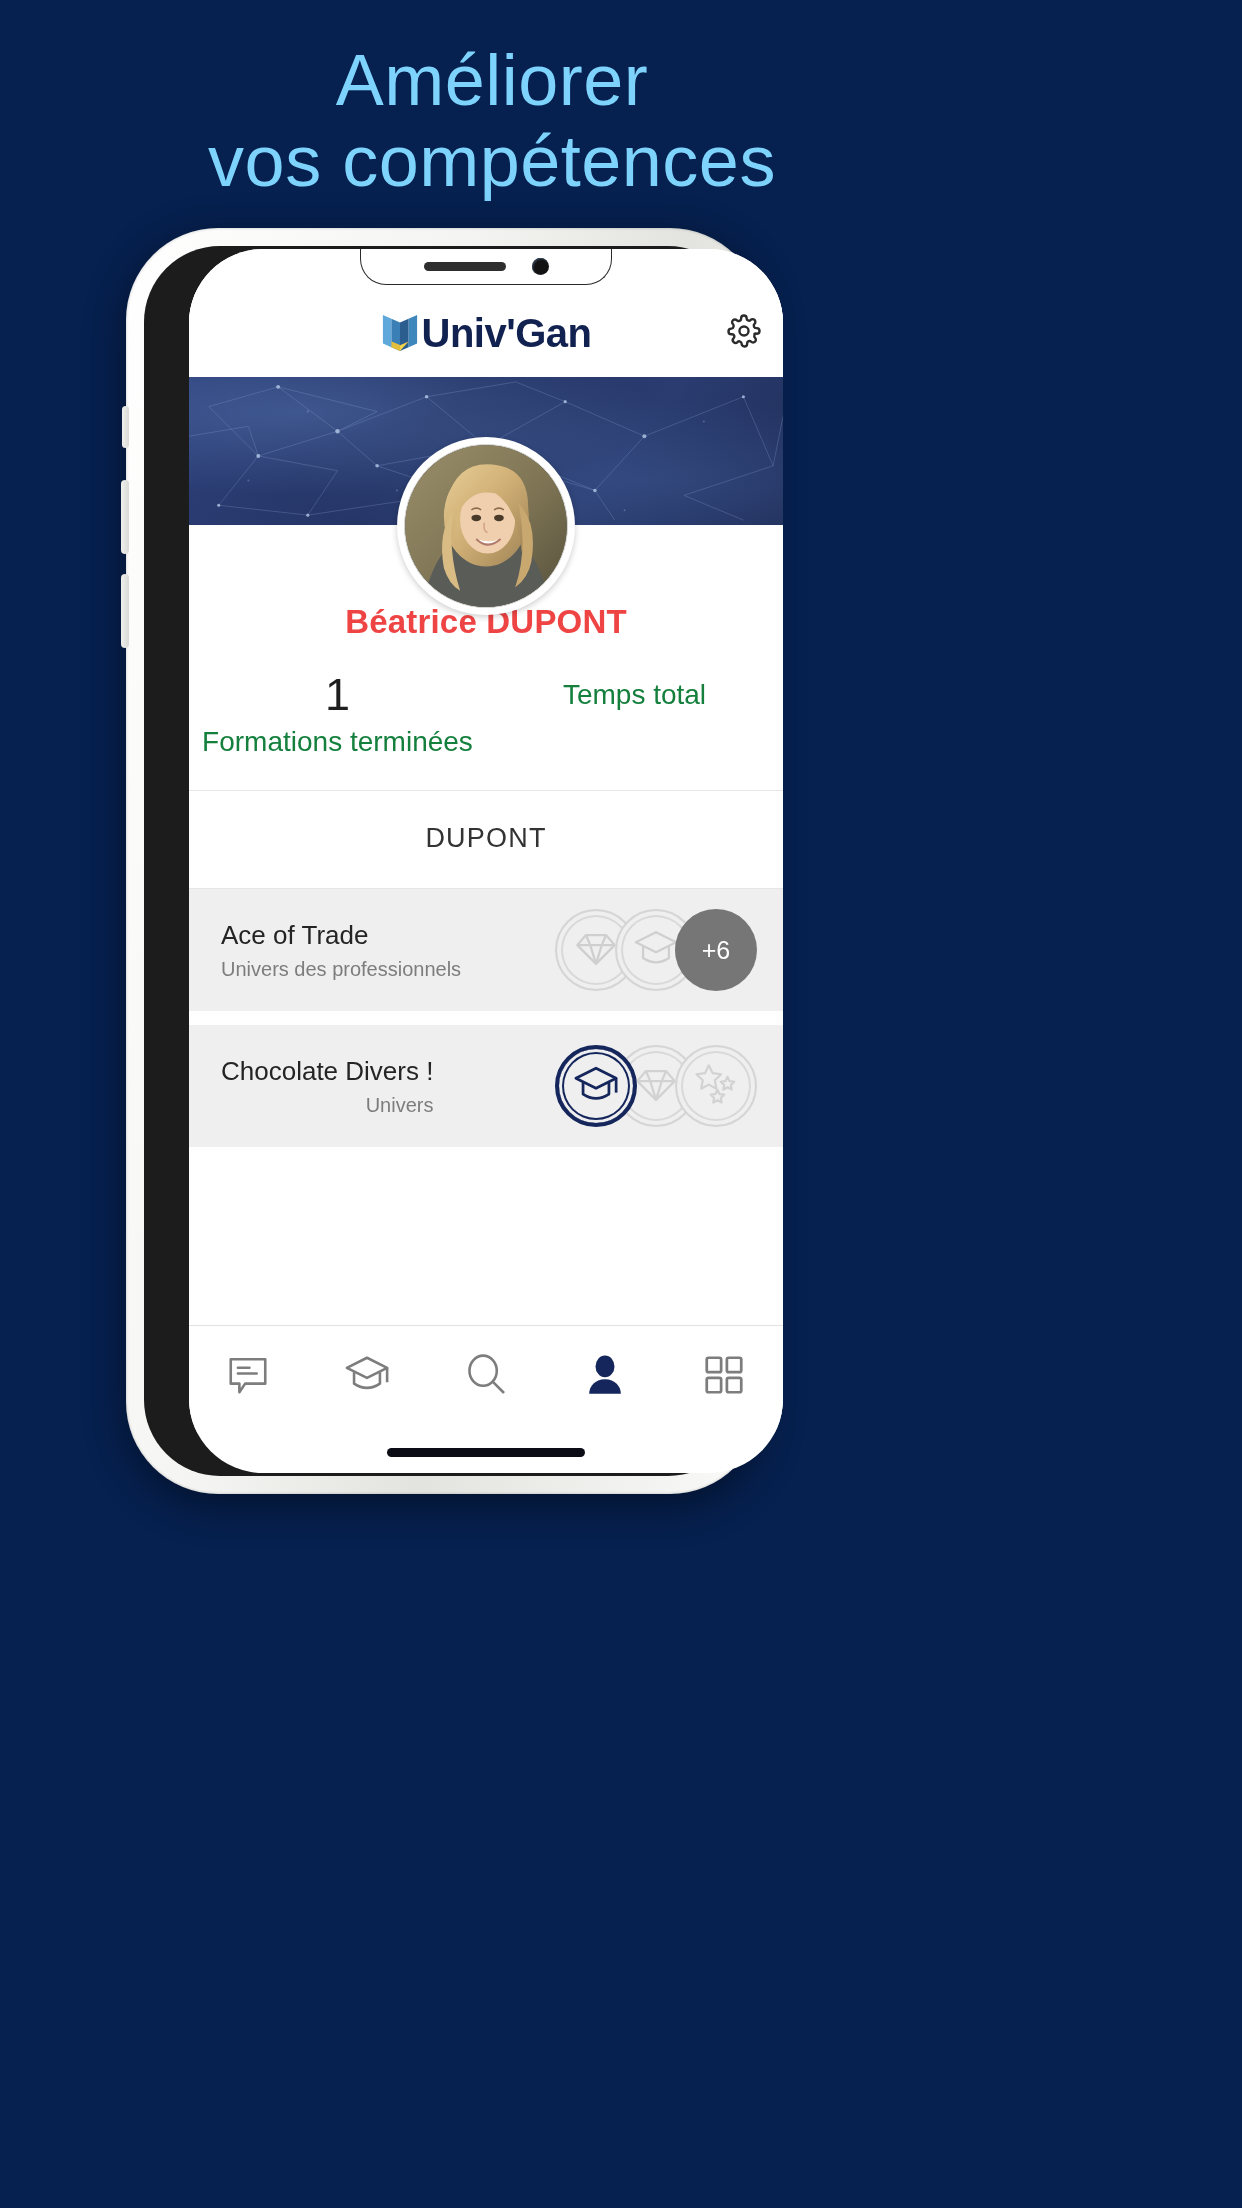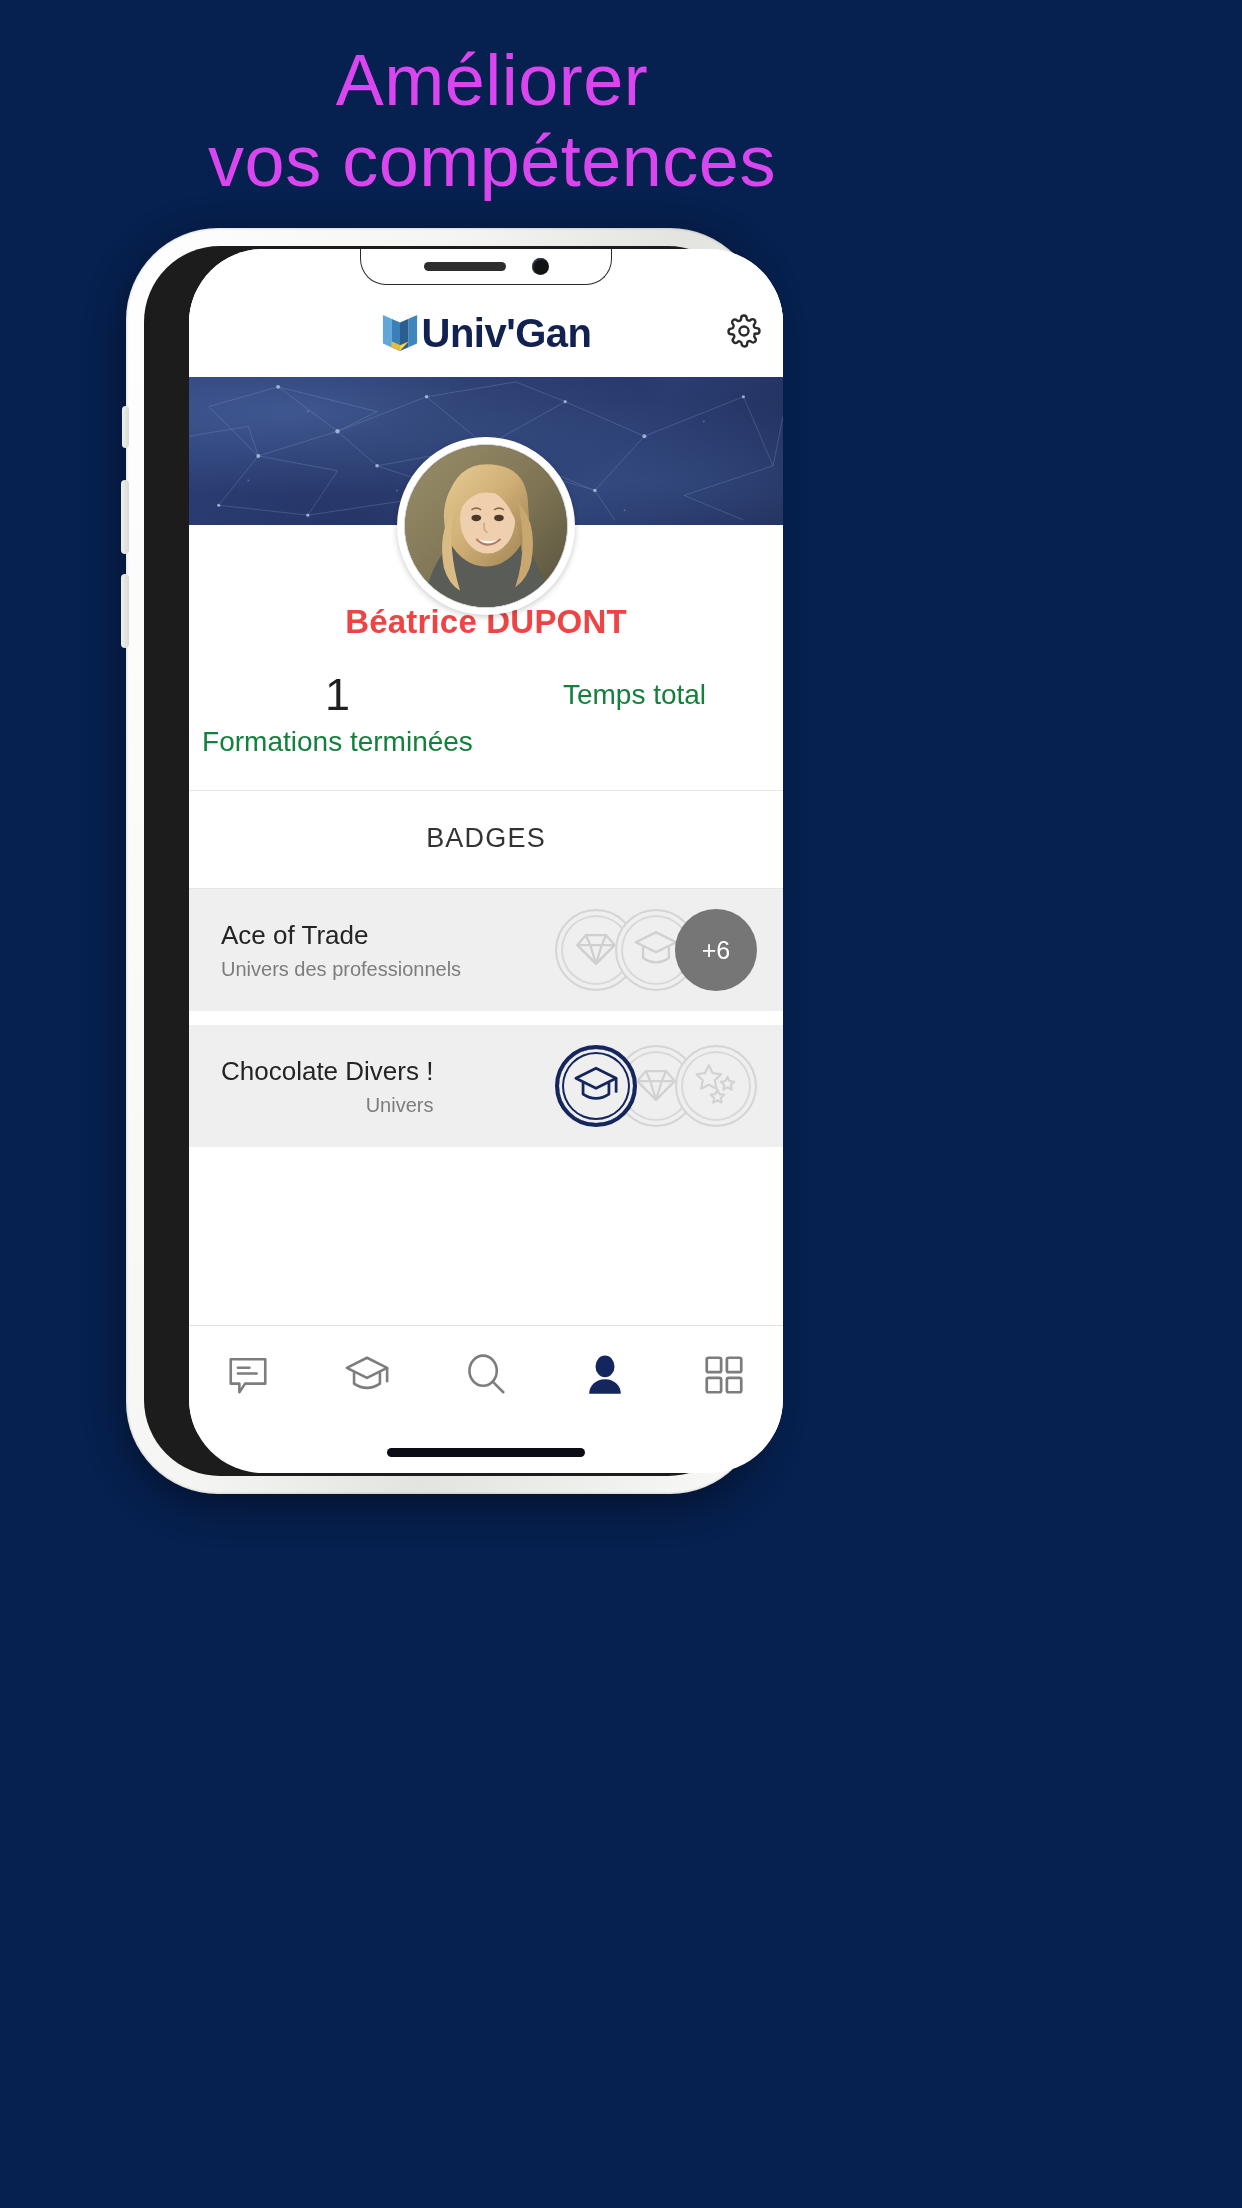--- a/index.html
+++ b/index.html
@@ -13,21 +13,21 @@
     position: relative;
   }
 
   
   .headline {
     position: absolute;
     top: 40px;
     left: 0;
     width: 984px;
     text-align: center;
-    color: #d946ef;
+    color: #7dd3fc;
     font-size: 72px;
     line-height: 1.12;
     font-weight: 400;
     letter-spacing: 0.5px;
   }
   .headline-line { display: block; }
 
   
   .phone {
     position: absolute;
@@ -436,21 +436,21 @@
               <div class="stat">
                 <div class="stat-value">1</div>
                 <div class="stat-label">Formations terminées</div>
               </div>
               <div class="stat">
                 <div class="stat-label">Temps total</div>
               </div>
             </div>
           </div>
 
-          <div class="badges-title">BADGES</div>
+          <div class="badges-title">DUPONT</div>
 
           <div class="badge-row">
             <div class="badge-text">
               <div class="badge-name">Ace of Trade</div>
               <div class="badge-sub">Univers des professionnels</div>
             </div>
             <div class="badge-icons">
               <div class="badge-coin coin-dim">
                 <span>
                   <svg class="coin-svg" viewBox="0 0 32 32" fill="none" stroke="#cfcfcf" stroke-width="1.6" stroke-linejoin="round">

